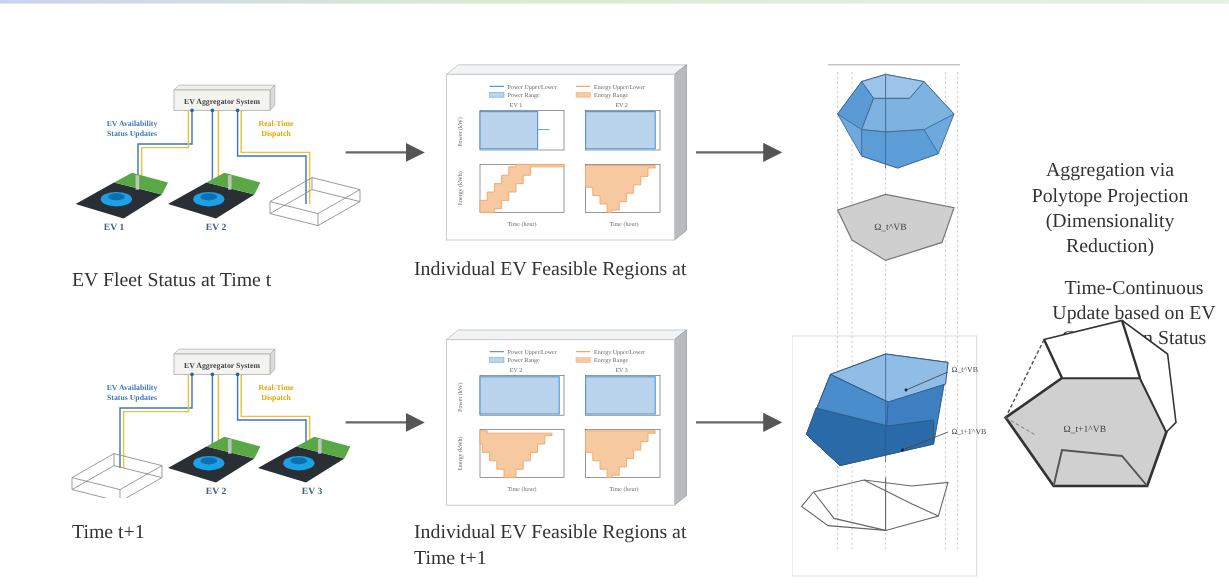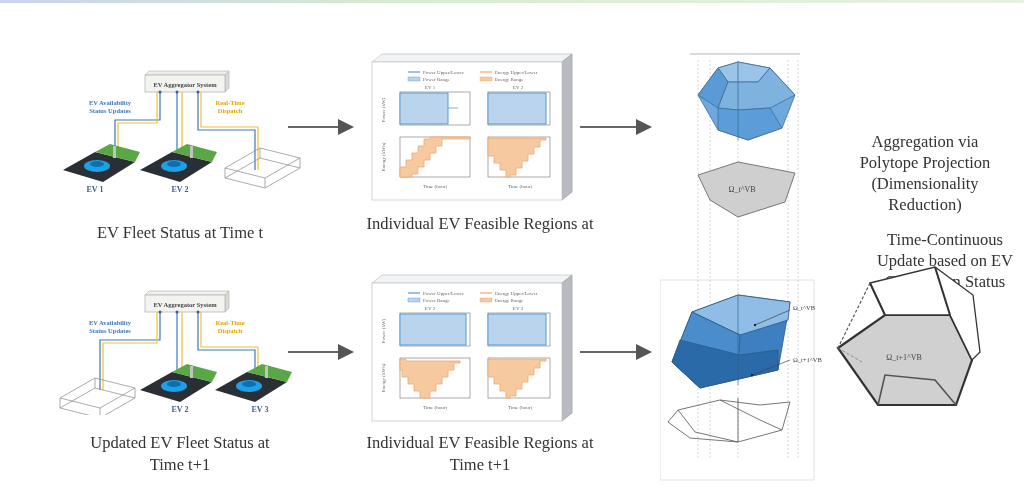--- a/index.html
+++ b/index.html
@@ -1,19 +1,19 @@
 <!DOCTYPE html>
 <html><head>
 <meta charset="utf-8">
 <style>
   html, body { margin:0; padding:0; background:#ffffff; }
   body { width:1024px; height:488px; position:relative; overflow:hidden; font-family:"Liberation Serif", "DejaVu Serif", serif; color:#2a2a2a; }
   .topline { position:absolute; left:0; top:0; width:1024px; height:3px; background:linear-gradient(90deg,#c8d4ee 0%, #d8ecd0 40%, #e6f2e0 100%); }
   .abs { position:absolute; }
-  .caption { position:absolute; text-align:center; font-size:16.5px; line-height:22px; color:#333; }
+  .caption { position:absolute; font-size:16.5px; line-height:22px; color:#333; }
   svg text { font-family:"Liberation Serif", "DejaVu Serif", serif; }
   .tiny { font-size:5px; fill:#666; }
 </style>
 </head>
 <body>
 
 <div class="topline"></div>
 
 <svg class="abs" style="left:55px;top:70px" width="250" height="125">
 
@@ -112,21 +112,20 @@
   <g>
     <polygon points="160,100 192,82 232,92 200,112" fill="#2a2f36"></polygon>
     <polygon points="192,82 207,74 237,82 232,92" fill="#5aa845"></polygon>
     <rect x="210" y="76" width="3" height="12" fill="#c0c4c0"></rect>
     <ellipse cx="194" cy="96" rx="13" ry="6" fill="#1ea0e6"></ellipse>
     <ellipse cx="194" cy="94" rx="7" ry="3" fill="#0b6fb0"></ellipse>
   </g>
   <text x="205" y="122" text-anchor="middle" font-size="8" font-weight="bold" fill="#3d5f8f">EV 3</text>
 </svg>
 <div class="caption" style="left:60px;top:432px;width:240px">
-  <div>Updated EV Fleet Status at</div>
   <div>Time t+1</div>
 </div>
 
 <svg class="abs" style="left:0;top:0" width="1024" height="488">
   <defs>
     <marker id="ah" markerWidth="8" markerHeight="8" refX="6" refY="4" orient="auto">
       <path d="M0,0 L8,4 L0,8 Z" fill="#555"></path>
     </marker>
   </defs>
   <line x1="288" y1="127" x2="350" y2="127" stroke="#666" stroke-width="2" marker-end="url(#ah)"></line>

